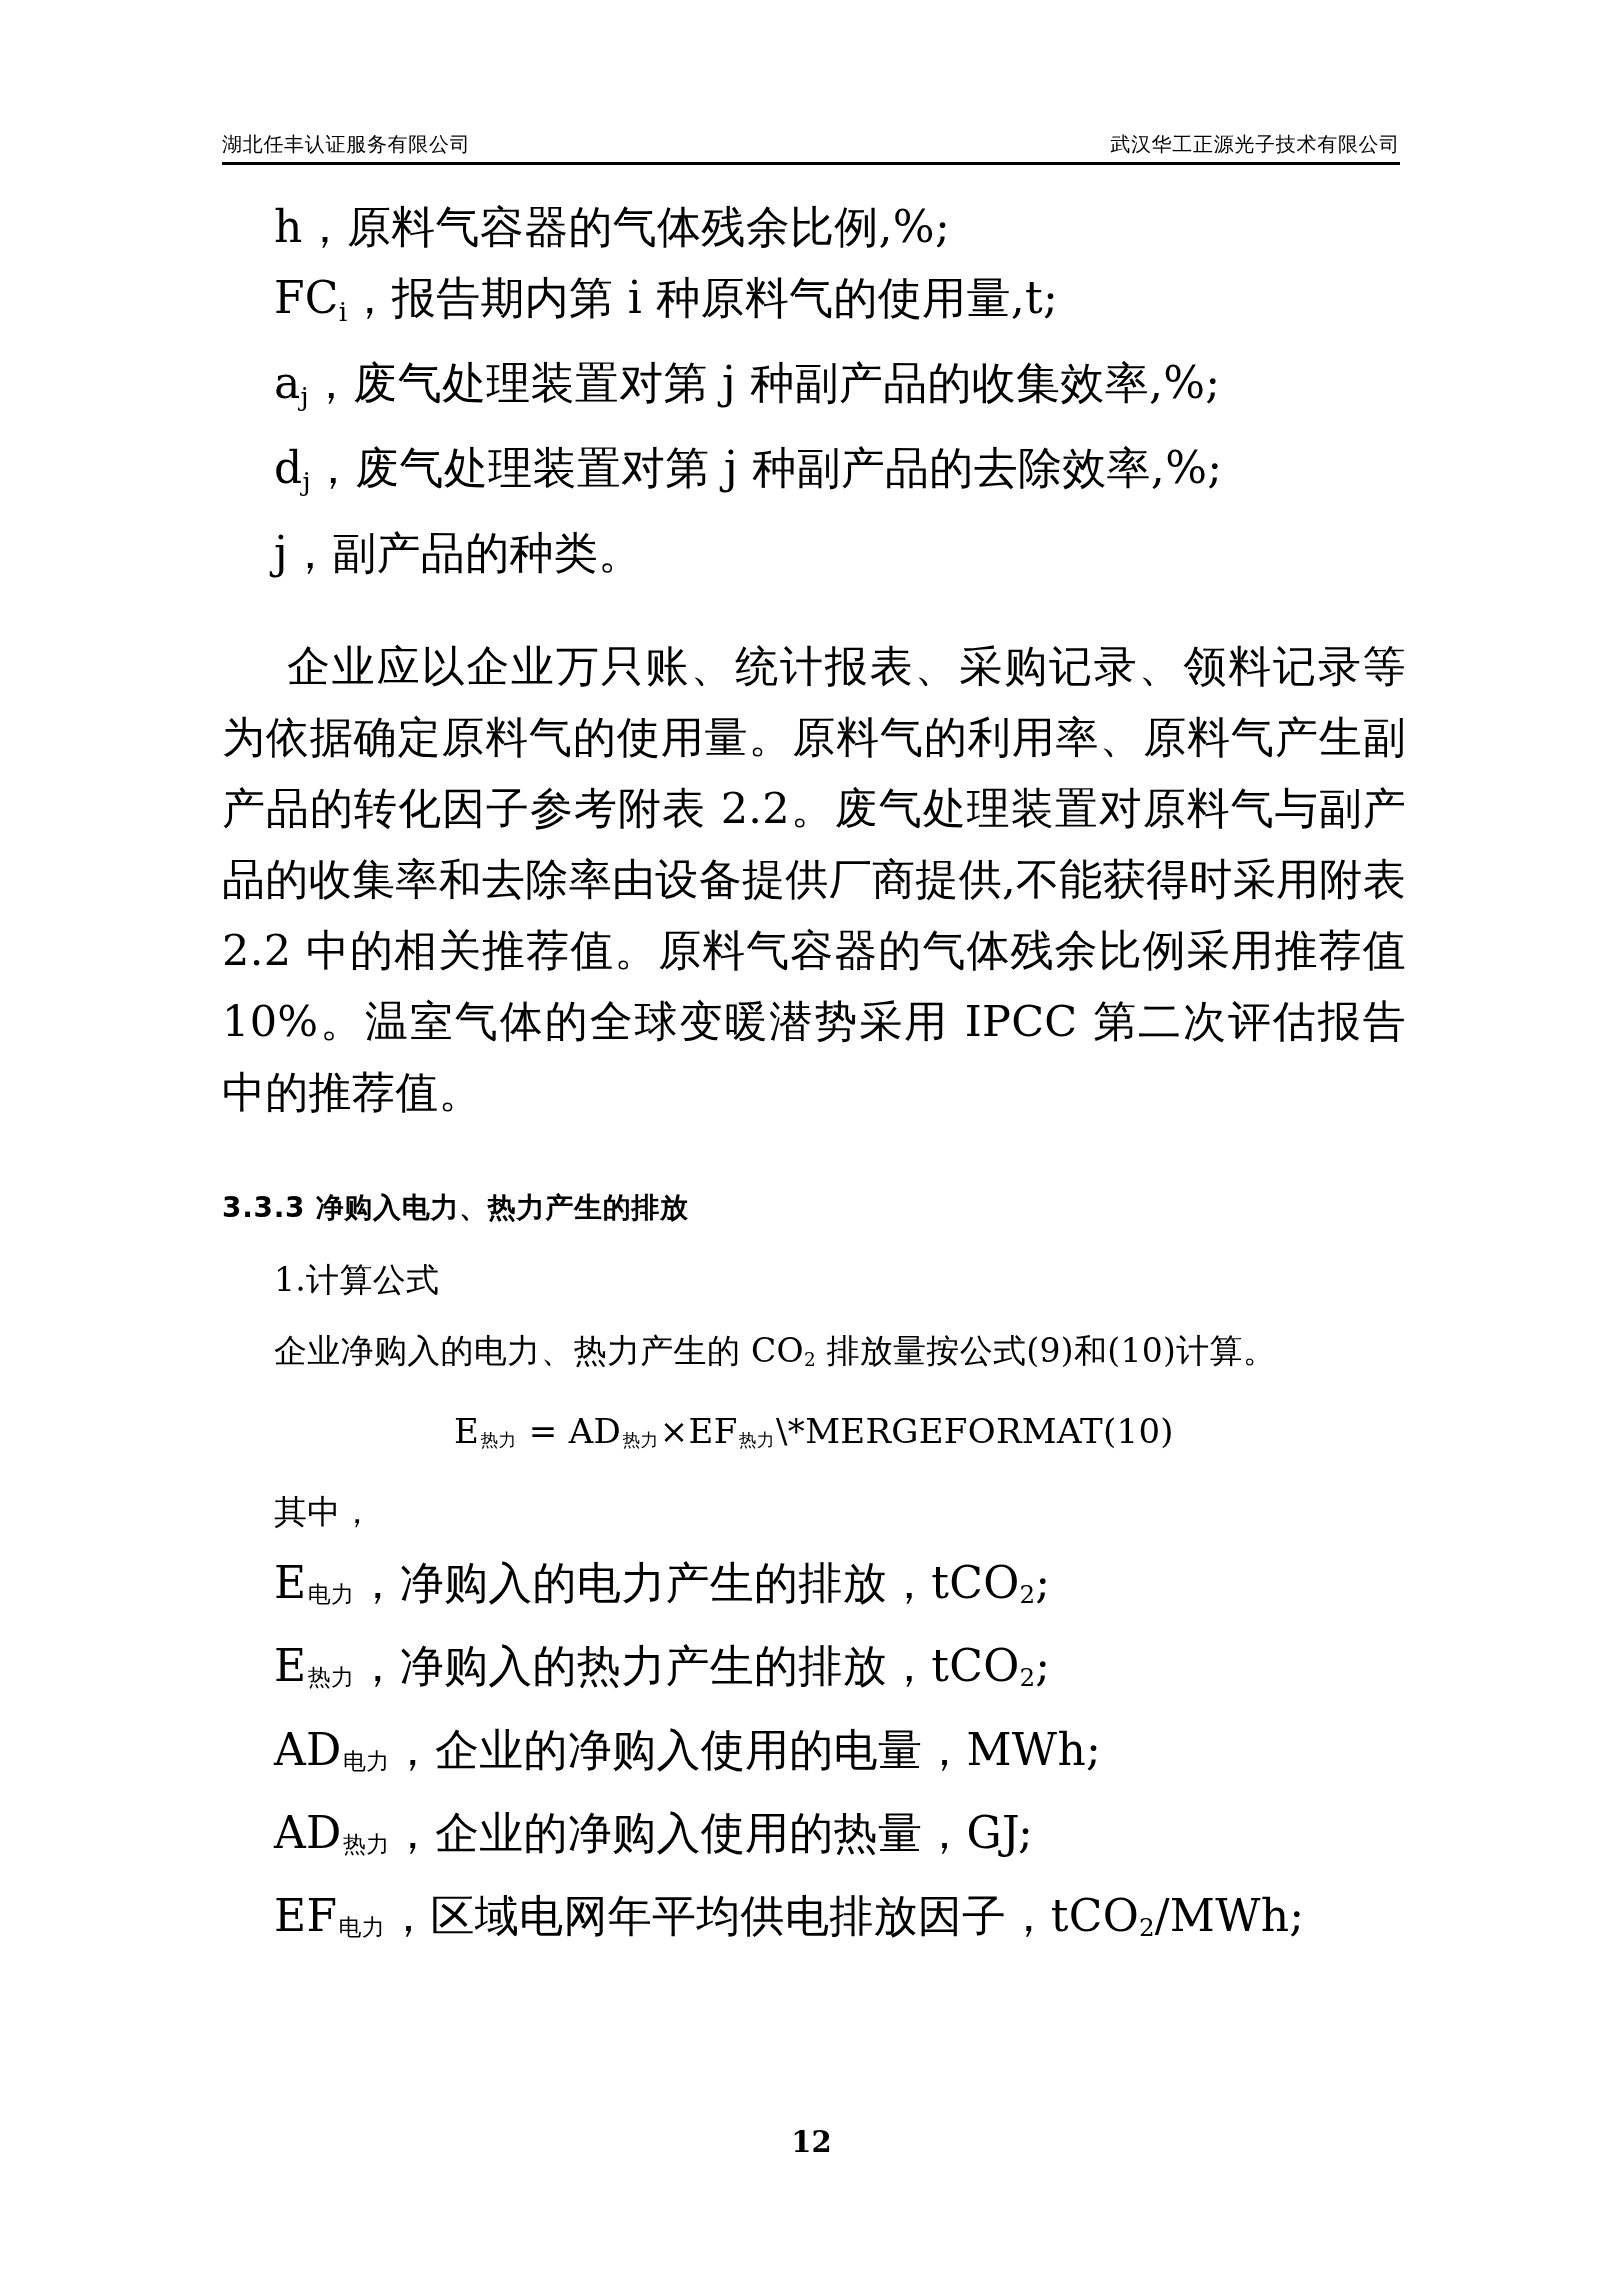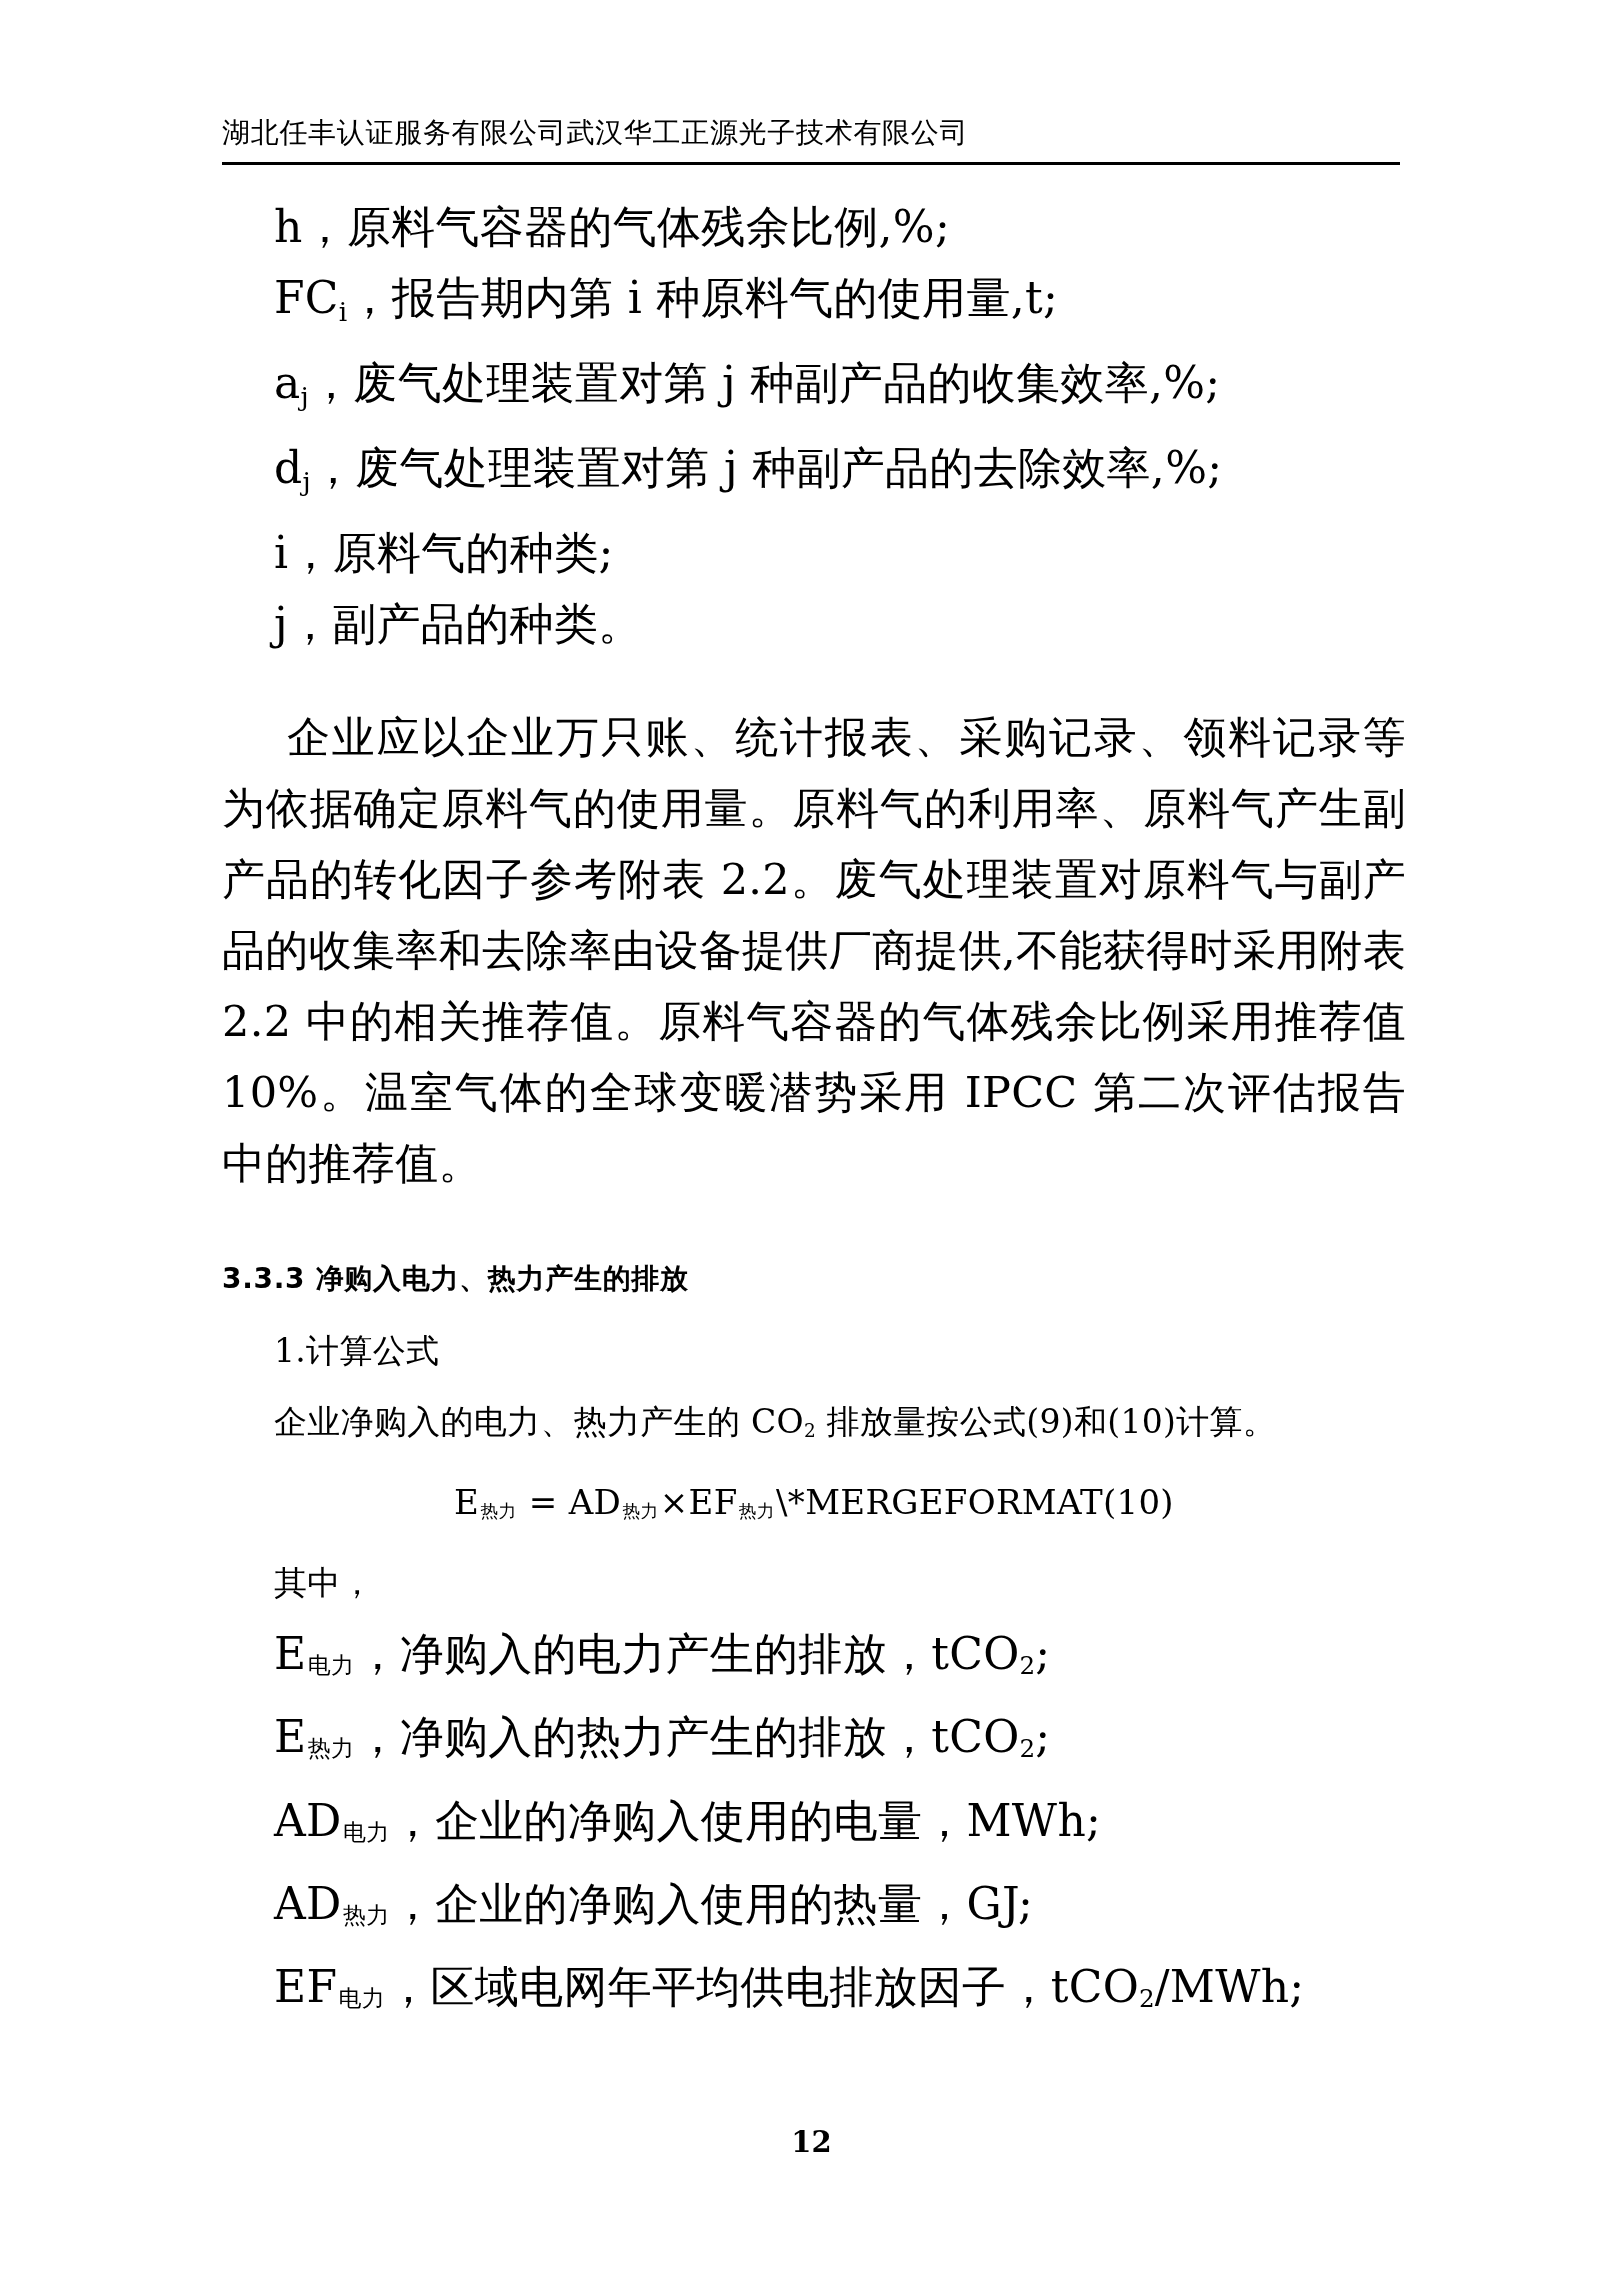--- a/index.html
+++ b/index.html
@@ -15,25 +15,26 @@
     box-sizing: border-box;
     font-family: "DejaVu Serif", "Liberation Serif", serif;
     color: #000000;
     overflow: hidden;
   }
 
   
   .page-header {
     position: absolute;
     left: 222px;
-    top: 116px;
+    top: 132px;
     width: 1178px;
     display: flex;
+    justify-content: space-between;
     align-items: flex-end;
-    font-size: 28px;
+    font-size: 20px;
     line-height: 1.2;
     letter-spacing: 0.7px;
   }
   .header-rule {
     position: absolute;
     left: 222px;
     top: 162px;
     width: 1178px;
     height: 3.3px;
     background: #000000;
@@ -126,21 +127,20 @@
   </div>
   <div class="header-rule"></div>
 
   <div class="body">
 
     <div id="defs-top">
         <div class="def-line"><span>h</span><span>，原料气容器的气体残余比例,%;</span></div>
         <div class="def-line"><span>FC</span><span class="sup-idx">i</span><span>，报告期内第 i 种原料气的使用量,t;</span></div>
         <div class="def-line"><span>a</span><span class="sup-idx">j</span><span>，废气处理装置对第 j 种副产品的收集效率,%;</span></div>
         <div class="def-line"><span>d</span><span class="sup-idx">j</span><span>，废气处理装置对第 j 种副产品的去除效率,%;</span></div>
-        <div class="def-line"><span>i</span><span>，原料气的种类;</span></div>
         <div class="def-line"><span>j</span><span>，副产品的种类。</span></div>
       </div>
 
     <p class="para">企业应以企业万只账、统计报表、采购记录、领料记录等为依据确定原料气的使用量。原料气的利用率、原料气产生副产品的转化因子参考附表 2.2。废气处理装置对原料气与副产品的收集率和去除率由设备提供厂商提供,不能获得时采用附表 2.2 中的相关推荐值。原料气容器的气体残余比例采用推荐值 10%。温室气体的全球变暖潜势采用 IPCC 第二次评估报告中的推荐值。</p>
 
     <div class="heading">3.3.3 净购入电力、热力产生的排放</div>
 
     <div class="sub-line">1.计算公式</div>
 
     <div class="sub-line">

